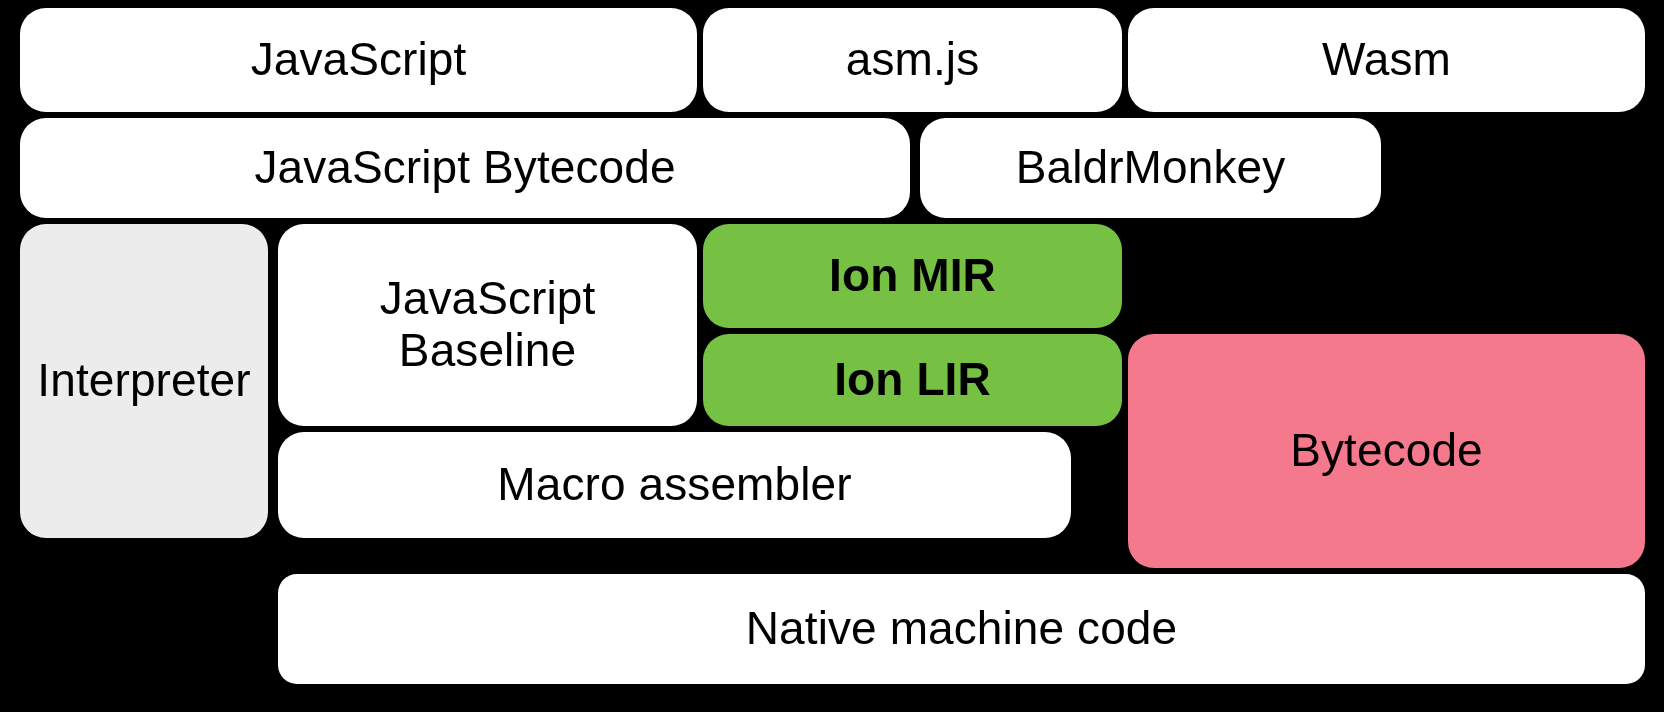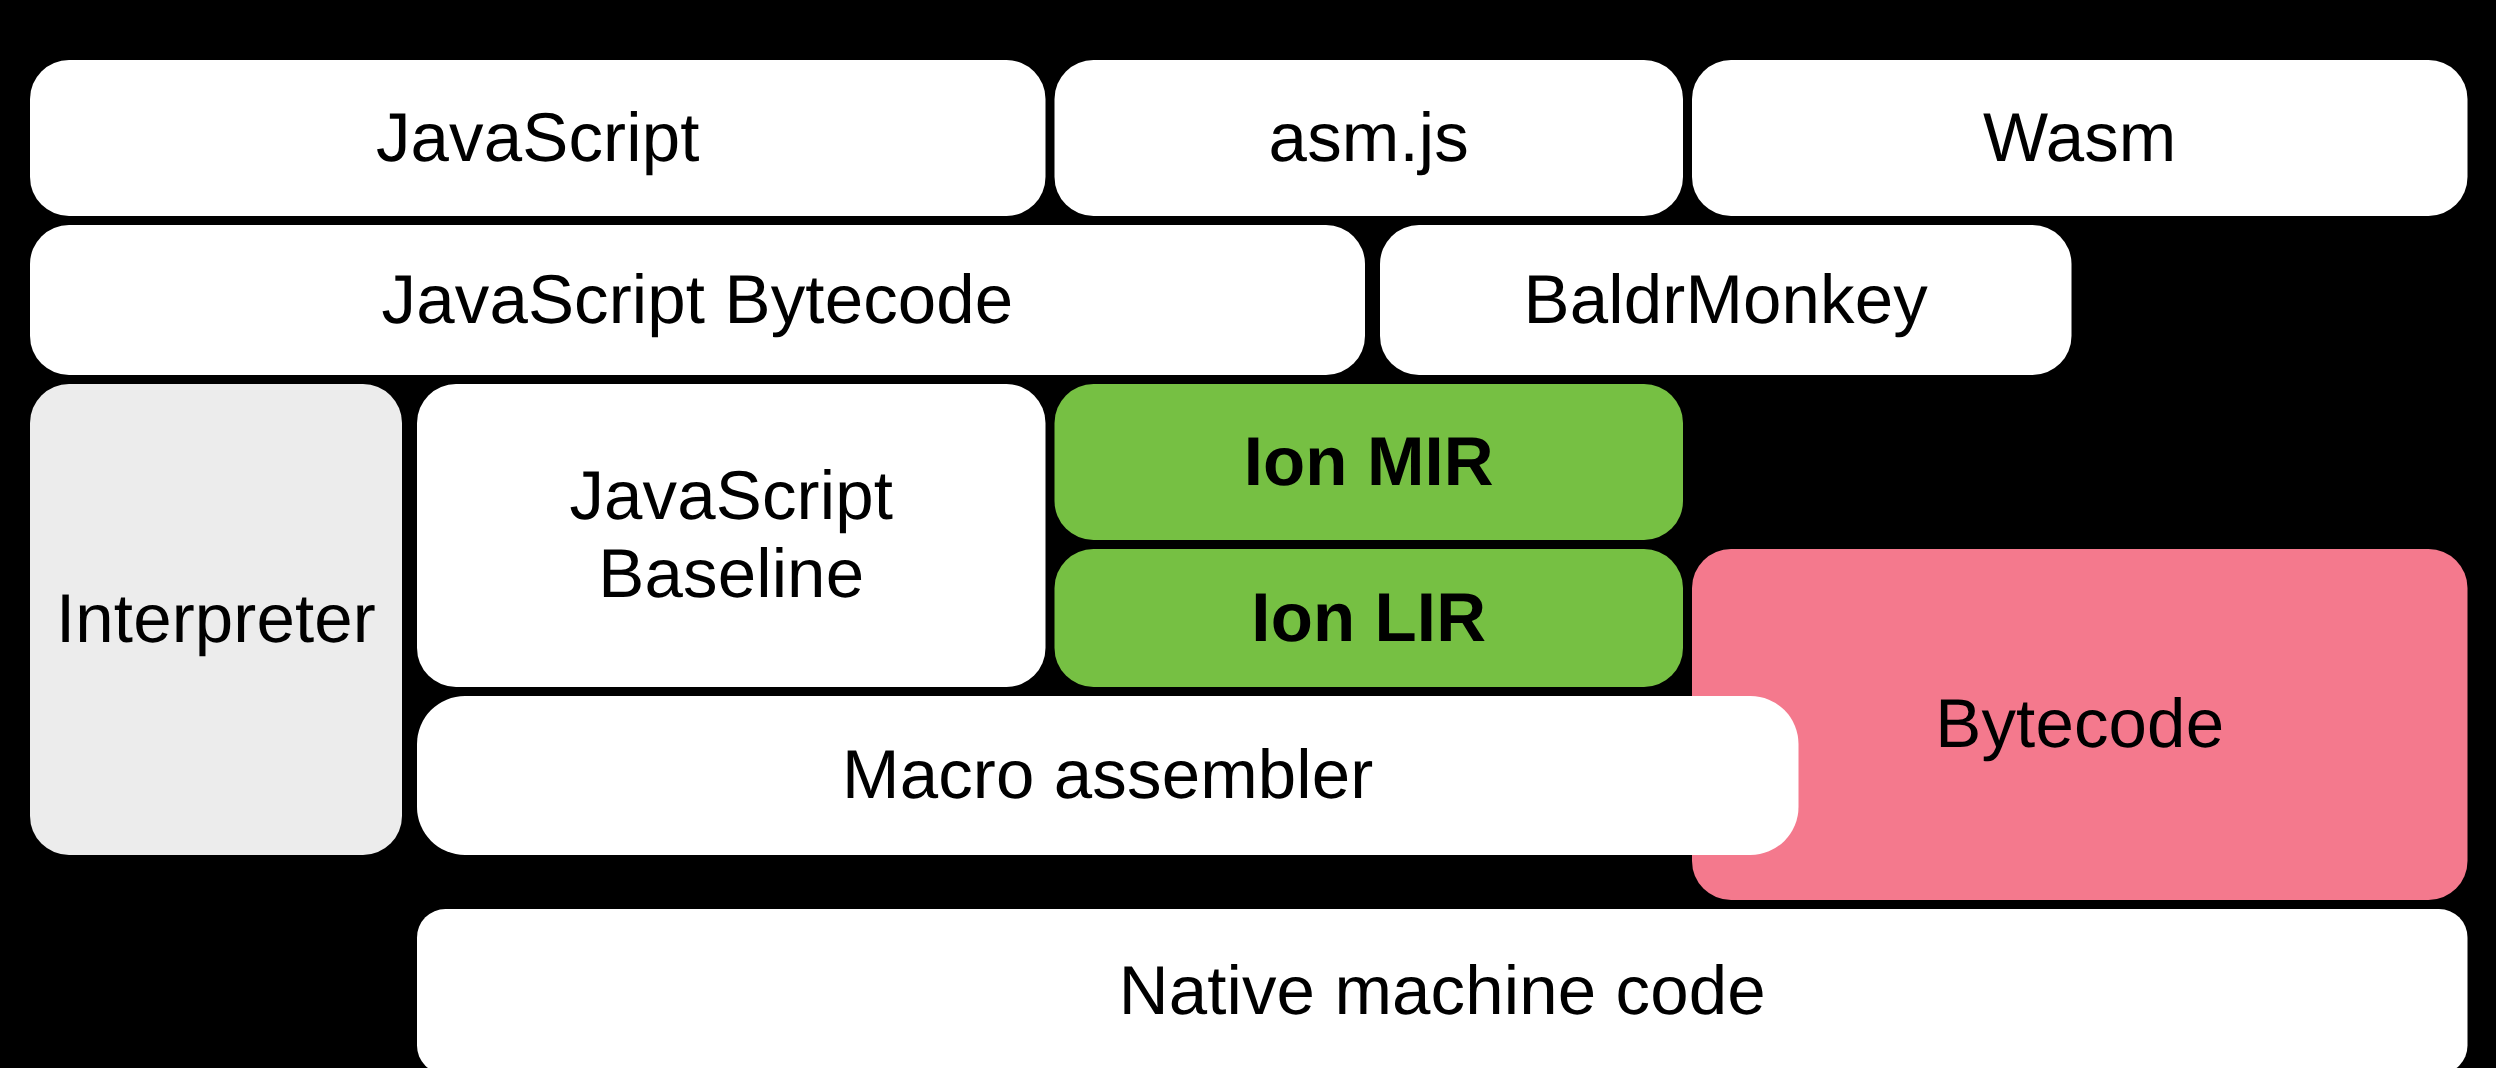--- a/index.html
+++ b/index.html
@@ -26,21 +26,20 @@
     justify-content: center;
     text-align: center;
     border-radius: 26px;
     color: #000000;
     font-size: 46px;
     line-height: 1.12;
     font-weight: 400;
     letter-spacing: 0.1px;
     white-space: pre-line;
     padding: 0 4px;
-    margin-top: 32px;
   }
   .fill-white { background: #ffffff; }
   .fill-gray  { background: #ececec; }
   .fill-green { background: #76c043; font-weight: bold; }
   .fill-pink  { background: #f4798d; }
 </style>
 </head>
 <body>
 
 <div id="diagram" style="width: 1664px; height: 712px; background: rgb(0, 0, 0);">
@@ -48,15 +47,15 @@
     <div class="block fill-white" style="left: 703px; top: 8px; width: 419px; height: 104px;"><span>asm.js</span></div>
     <div class="block fill-white" style="left: 1128px; top: 8px; width: 517px; height: 104px;"><span>Wasm</span></div>
     <div class="block fill-white" style="left: 20px; top: 118px; width: 890px; height: 100px;"><span>JavaScript Bytecode</span></div>
     <div class="block fill-white" style="left: 920px; top: 118px; width: 461px; height: 100px;"><span>BaldrMonkey</span></div>
     <div class="block fill-gray" style="left: 20px; top: 224px; width: 248px; height: 314px;"><span>Interpreter</span></div>
     <div class="block fill-white" style="left: 278px; top: 224px; width: 419px; height: 202px;"><span>JavaScript
 Baseline</span></div>
     <div class="block fill-green" style="left: 703px; top: 224px; width: 419px; height: 104px;"><span>Ion MIR</span></div>
     <div class="block fill-green" style="left: 703px; top: 334px; width: 419px; height: 92px;"><span>Ion LIR</span></div>
     <div class="block fill-pink" style="left: 1128px; top: 334px; width: 517px; height: 234px;"><span>Bytecode</span></div>
-    <div class="block fill-white" style="left: 278px; top: 432px; width: 921px; height: 106px; border-radius: 32px;"><span>Macro assembler</span></div>
+    <div class="block fill-white" style="left: 278px; top: 432px; width: 793px; height: 106px;"><span>Macro assembler</span></div>
     <div class="block fill-white" style="left: 278px; top: 574px; width: 1367px; height: 110px; border-radius: 19px;"><span>Native machine code</span></div>
   </div>
 
 </body></html>

